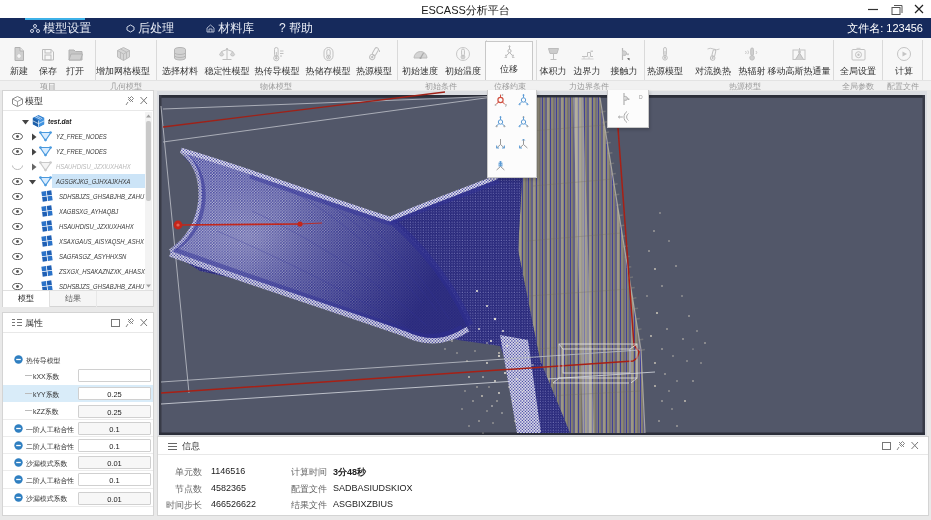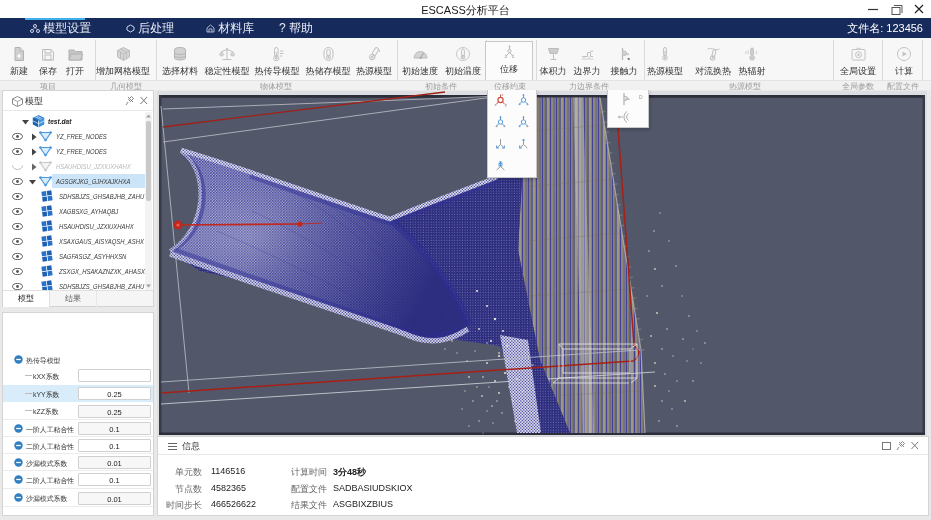--- a/index.html
+++ b/index.html
@@ -232,20 +232,29 @@
         <span class="lb">对流换热</span>
       </div>
     <div class="ritem" style="left:752px; transform:translateX(-50%)">
         <svg class="ic" width="17" height="16">
           <path d="M2 5 q1.5 1.5 0 3 M4.3 4.5 q1.5 1.8 0 3.6" fill="none" stroke="#c8c8c8"></path>
           <rect x="7.2" y="2" width="2.8" height="7.5" rx="1.4" fill="#cfcfcf" stroke="#c0c0c0"></rect>
           <circle cx="8.6" cy="11.8" r="2.3" fill="#cfcfcf" stroke="#c0c0c0"></circle>
           <path d="M12.5 5 q1.5 1.5 0 3" fill="none" stroke="#c8c8c8"></path>
         </svg>
         <span class="lb">热辐射</span>
+      </div>
+    <div class="ritem" style="left:799px; transform:translateX(-50%)">
+        <svg class="ic" width="17" height="16">
+          <rect x="2.5" y="4" width="12" height="9.5" fill="none" stroke="#c4c4c4"></rect>
+          <path d="M5 13.5 L9 7 L13 13.5" fill="#d2d2d2" stroke="#bcbcbc"></path>
+          <circle cx="9" cy="6" r="1.4" fill="#c4c4c4"></circle>
+          <path d="M9 2 V4.5" stroke="#c4c4c4"></path>
+        </svg>
+        <span class="lb">移动高斯热通量</span>
       </div>
     <div class="ritem" style="left:858px; transform:translateX(-50%)">
         <svg class="ic" width="17" height="16">
           <rect x="2" y="3.5" width="13" height="10.5" rx="1" fill="none" stroke="#c2c2c2"></rect>
           <circle cx="8.5" cy="8.7" r="3" fill="none" stroke="#c2c2c2"></circle>
           <circle cx="8.5" cy="8.7" r="1.2" fill="#c2c2c2"></circle>
           <rect x="6.5" y="1.8" width="4" height="2" fill="#d0d0d0"></rect>
         </svg>
         <span class="lb">全局设置</span>
       </div>
@@ -671,20 +680,35 @@
         </svg>
     </div>
 
     <div class="abs" style="left:0; bottom:0; right:0; height:16px; background:#f5f5f5; border-top:1px solid #e0e0e0; font-size:8px;">
       <div class="abs" style="left:0; top:0; width:47px; height:16px; background:#fff; border-right:1px solid #e0e0e0; text-align:center; line-height:15px; color:#222;">模型</div>
       <div class="abs" style="left:47px; top:0; width:47px; height:16px; border-right:1px solid #e8e8e8; text-align:center; line-height:15px; color:#555;">结果</div>
     </div>
   </div>
 
   <div class="panel" id="proppanel" style="left:2px; top:312px; width:152px; height:204px;">
+    <div class="phead">
+      <svg class="pico" style="left:8px" width="12" height="12">
+          <path d="M1 2.5 H4 M1 5.5 H4 M1 8.5 H4 M6 2.5 H11 M6 5.5 H11 M6 8.5 H11" stroke="#777" stroke-width="1"></path>
+        </svg>
+      <span class="ptitle">属性</span>
+      <svg class="pico" style="right:32px" width="11" height="12">
+          <rect x="1.5" y="2.5" width="8" height="7" fill="none" stroke="#777"></rect>
+        </svg>
+      <svg class="pico" style="right:18px" width="11" height="12">
+          <path d="M4 2 L9 7 M7.5 1.5 L9.5 3.5 L6.5 6.5 L4.5 4.5 Z M4 7 L2 10" stroke="#777" fill="none" stroke-width="0.9"></path>
+        </svg>
+      <svg class="pico" style="right:4px" width="10" height="12">
+          <path d="M1.5 2 L8 9 M8 2 L1.5 9" stroke="#777" stroke-width="1"></path>
+        </svg>
+    </div>
     <div class="prow" style="top:39px; height:15px;">
         <svg class="abs" style="left:11px; top:3px" width="9" height="9">
           <circle cx="4.5" cy="4.5" r="4.2" fill="#2f7fc1"></circle>
           <path d="M2.2 4.5 H6.8" stroke="#fff" stroke-width="1.3"></path>
         </svg>
         <span class="abs" style="left:23px; top:4px;">热传导模型</span>
       </div>
     <div class="prow" style="top:54px; height:18px;">
         <span class="abs" style="left:22px; top:8px; width:7px; border-top:1px solid #bbb;"></span>
         <span class="abs" style="left:30px; top:5px;">kXX系数</span>

